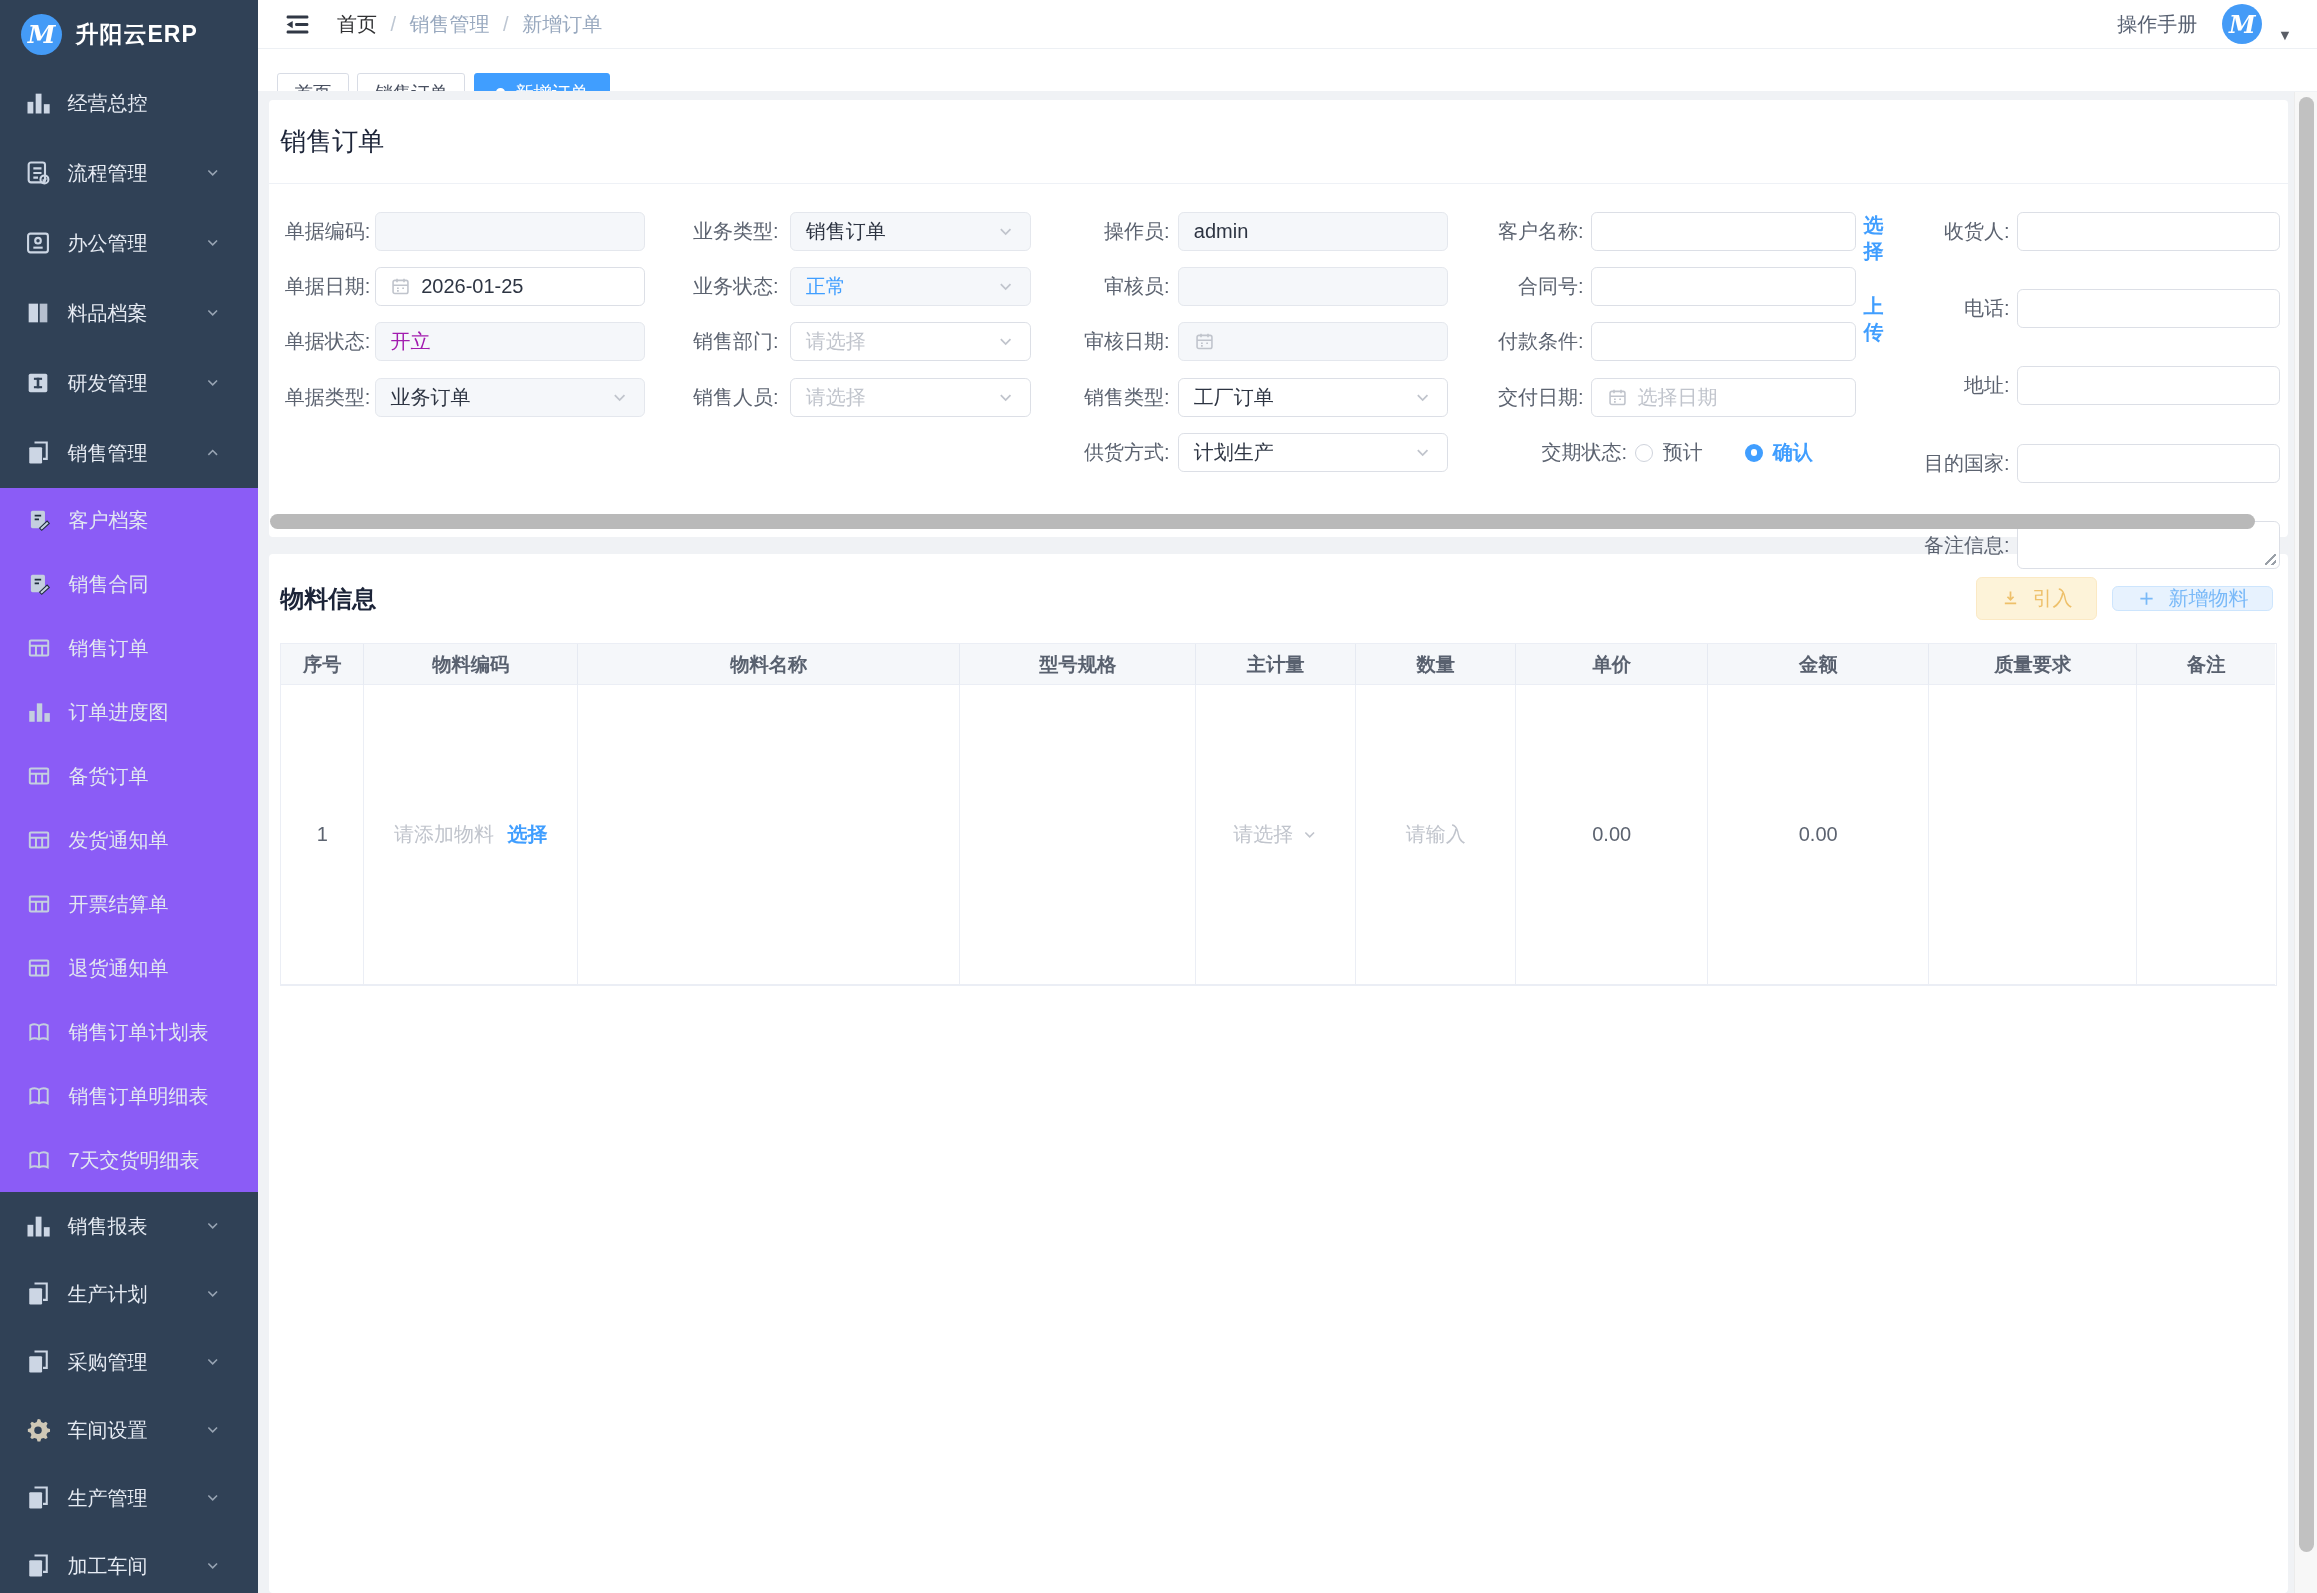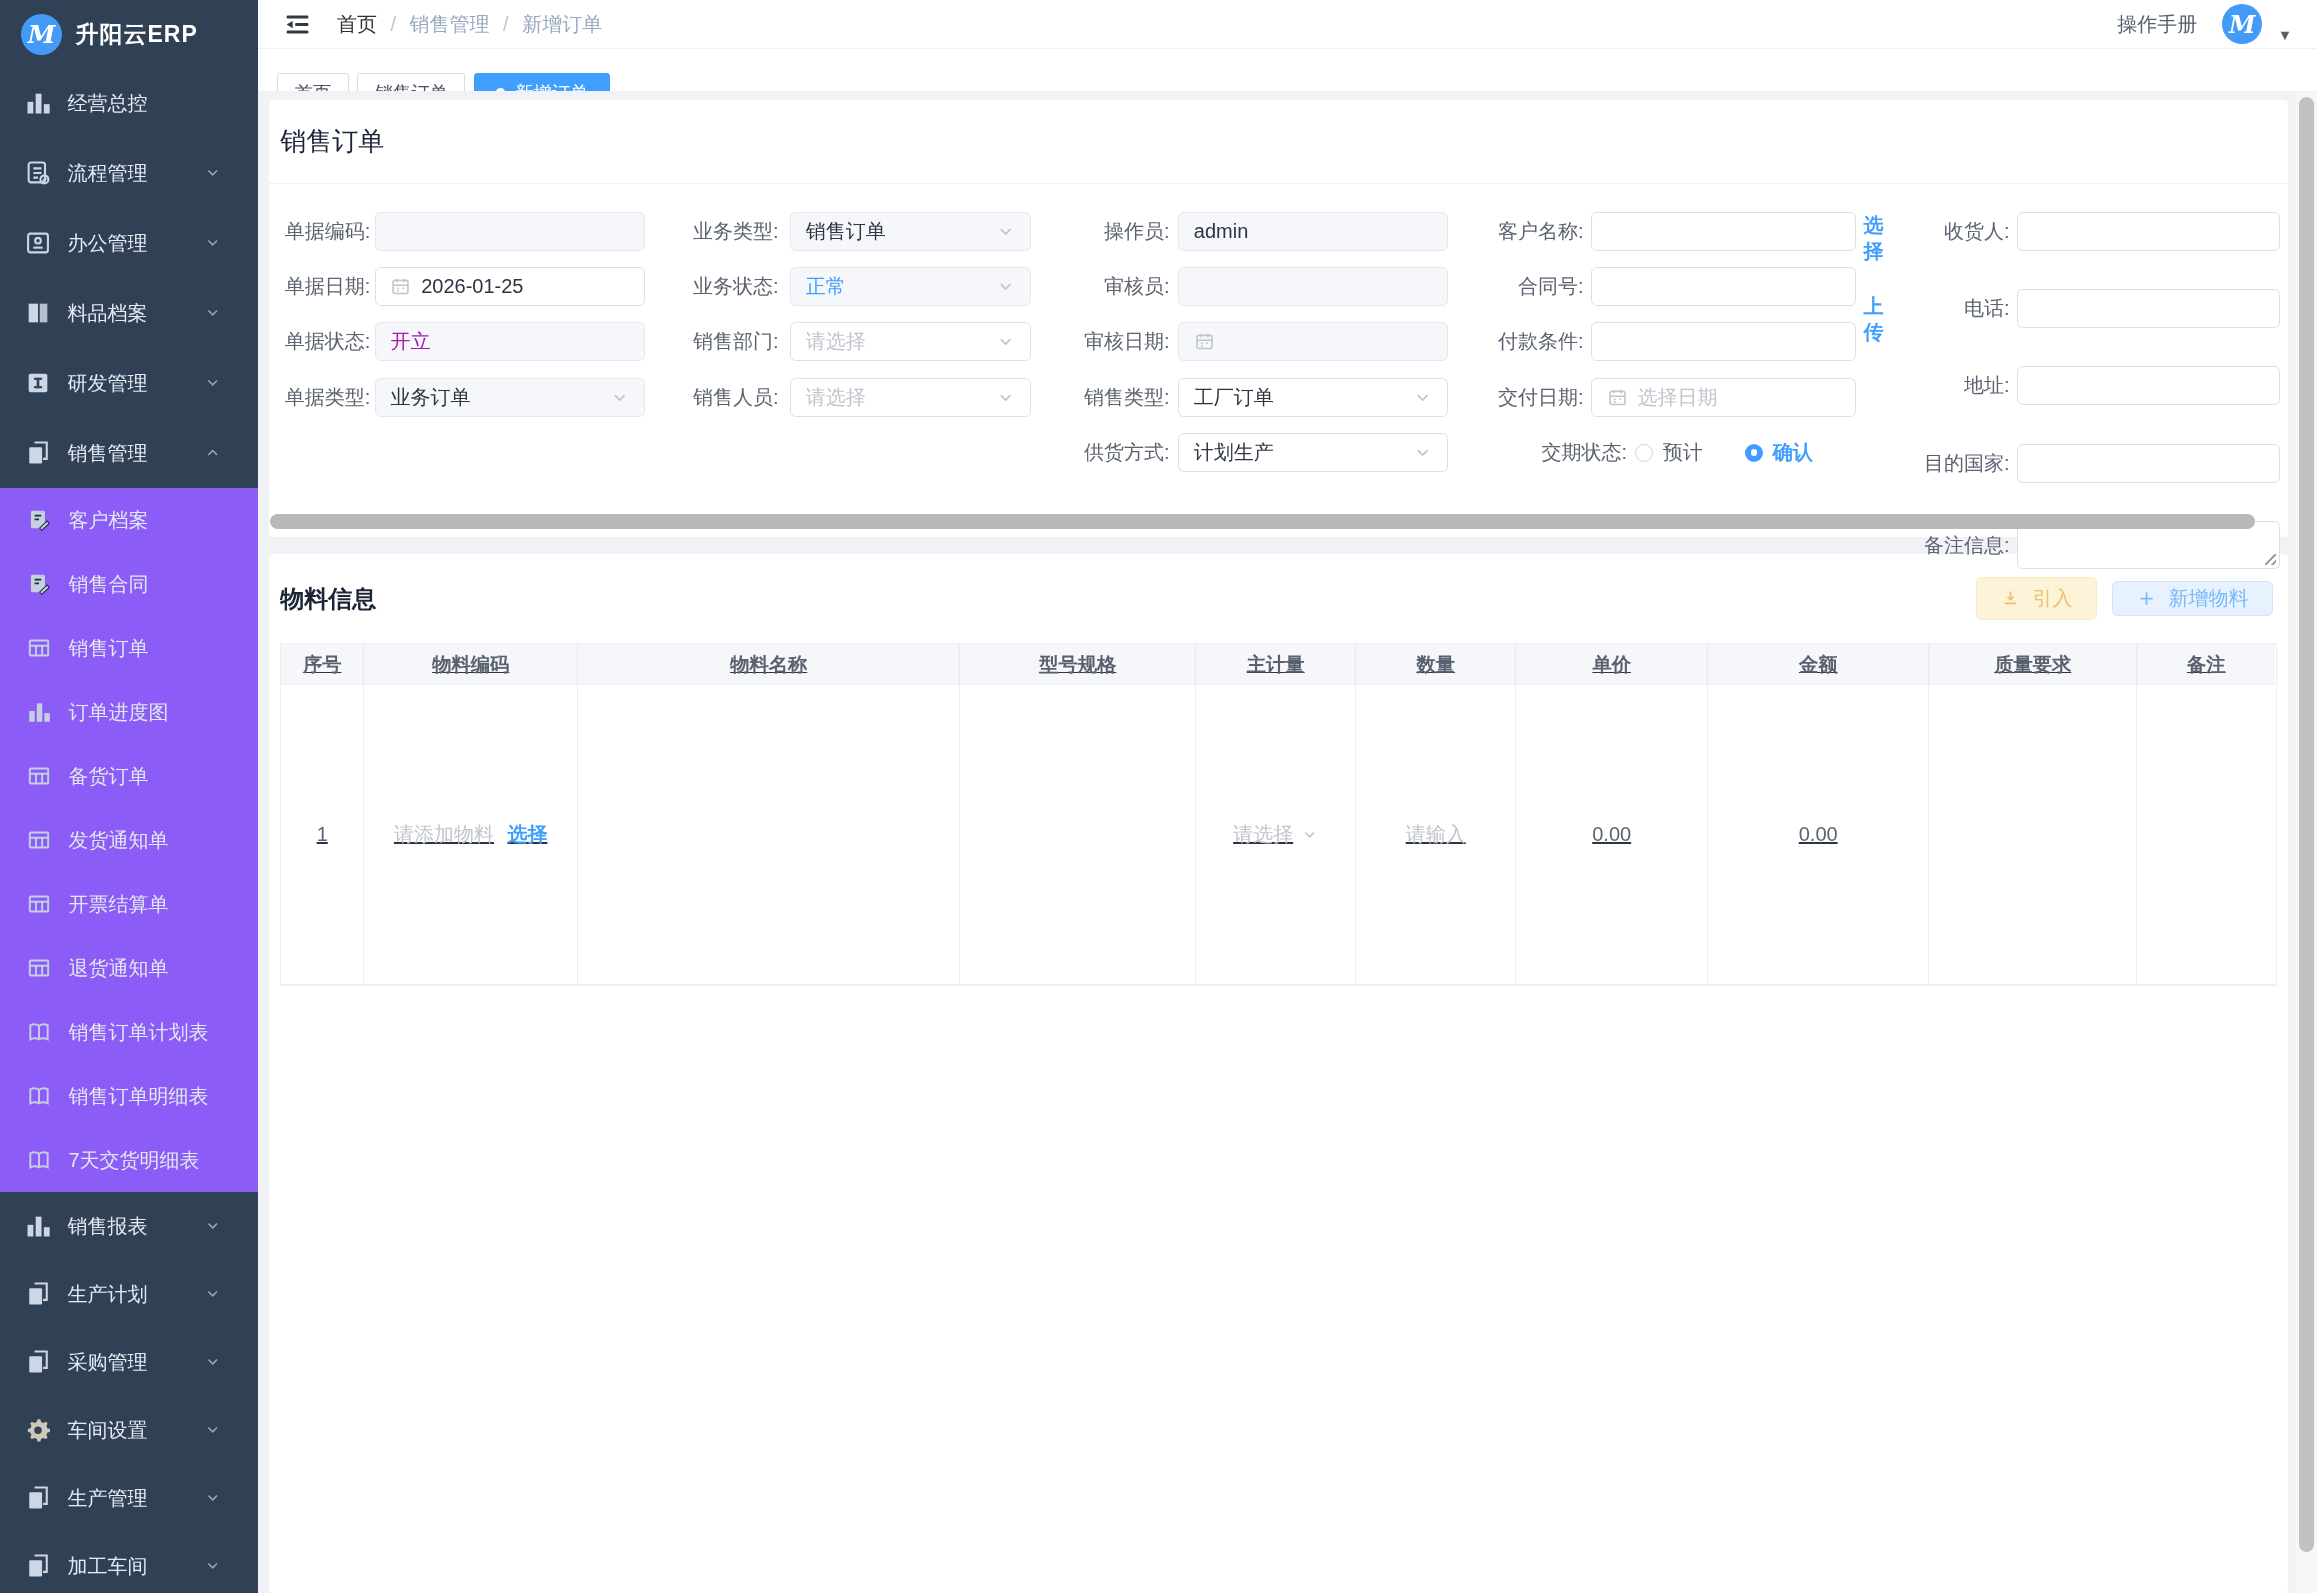--- a/index.html
+++ b/index.html
@@ -88,24 +88,24 @@
        background:linear-gradient(315deg, transparent 0 1.9px, #9aa0a8 1.9px 3.9px, transparent 3.9px 6.8px, #9aa0a8 6.8px 8.7px, transparent 8.7px); }
   .hscroll { position:absolute; left:1.9px; bottom:7.7px; height:15.4px; width:2016px; }
   .hthumb { width:1985px; height:15.4px; border-radius:7.7px; background:#b9b9b9; }
 
   .card2 { margin-top:17.4px; height:1039px; padding:0 11.6px; }
   .sec-header { height:89px; display:flex; align-items:center; }
   .sec-title { font-size:24px; font-weight:bold; color:#1c2438; }
   .sec-actions { margin-left:auto; display:flex; align-items:center; padding-right:3.9px; }
   .btn-import { height:43px; padding:0 23px; border-radius:5.8px; background:#fdf3d9; border:1px solid #fbe9c4; color:#eec06a;
                 font-size:20px; display:flex; align-items:center; gap:11.6px; cursor:pointer; }
-  .btn-add { height:35px; padding:0 23px; border-radius:5.8px; background:#e7f2fe; border:1px solid #cde5fd; color:#79b9f8;
+  .btn-add { height:25px; padding:0 23px; border-radius:5.8px; background:#e7f2fe; border:1px solid #cde5fd; color:#79b9f8;
              font-size:20px; display:flex; align-items:center; gap:11.6px; margin-left:15.4px; cursor:pointer; }
 
-  .mtable { width:1997px; border:1px solid #ebeef5;text-decoration:underline; }
+  .mtable { width:1997px; border:1px solid #ebeef5; }
   .trow { display:grid; grid-template-columns:83px 214px 382px 236px 160px 160px 192px 221px 208px 138px; }
   .th { height:41px; background:#f5f7fa; border-right:1px solid #e6eaf2; border-bottom:1px solid #ebeef5;
         display:flex; align-items:center; justify-content:center; font-size:19.3px; font-weight:bold; color:#59616f; }
   .th:last-child { border-right:none; }
   .td { height:300px; border-right:1px solid #ebeef5; border-bottom:1px solid #ebeef5; background:#fff;
         display:flex; align-items:center; justify-content:center; font-size:20px; color:#5c6370; gap:13.5px; }
   .td:last-child { border-right:none; }
   .choose-link { color:#409eff; font-weight:bold; cursor:pointer; }
   .cell-ph { color:#c0c4cc; }
 

